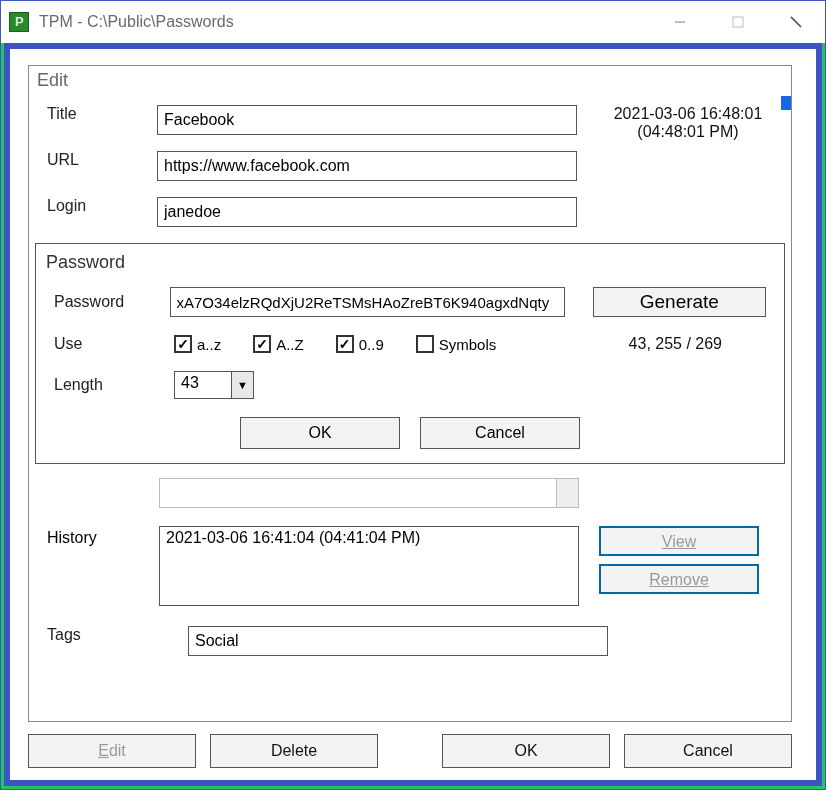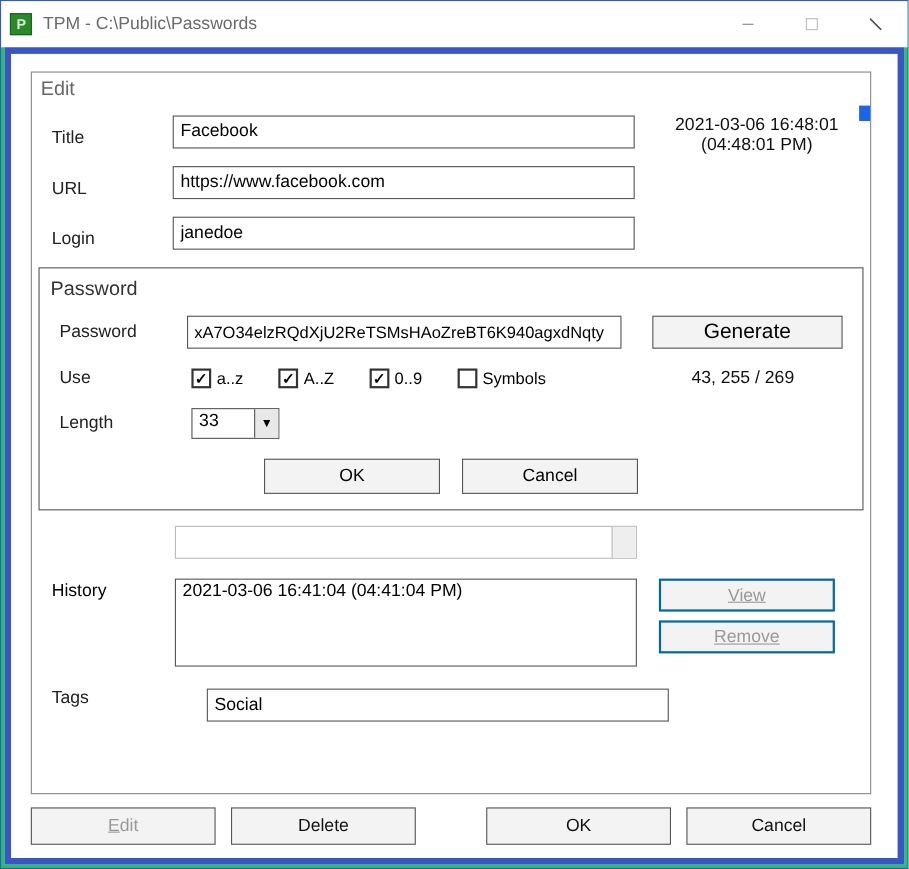--- a/index.html
+++ b/index.html
@@ -75,21 +75,21 @@
     right: 0; top: 30px;
     width: 10px; height: 14px;
     background: #1a66e8;
   }
   .formarea {
     padding: 4px 18px 0 18px;
     position: relative;
   }
   .row {
     display: flex;
-    align-items: flex-end;
+    align-items: flex-start;
     margin-bottom: 16px;
   }
   .lbl {
     width: 110px;
     color: #222;
     font-size: 16px;
   }
   .txt {
     border: 1px solid #555;
     height: 30px;
@@ -359,21 +359,21 @@
                 <span class="cbox"></span>
                 <span>Symbols</span>
               </div>
             </div>
             <div class="statcount">43, 255 / 269</div>
           </div>
 
           <div class="pwrow">
             <div class="pwlbl">Length</div>
             <div class="lengthsel">
-              <div class="val">33</div>
+              <div class="val">43</div>
               <div class="arrow">▼</div>
             </div>
           </div>
 
           <div class="okcancel">
             <div class="btn">OK</div>
             <div class="btn">Cancel</div>
           </div>
         </div>
       </div>

